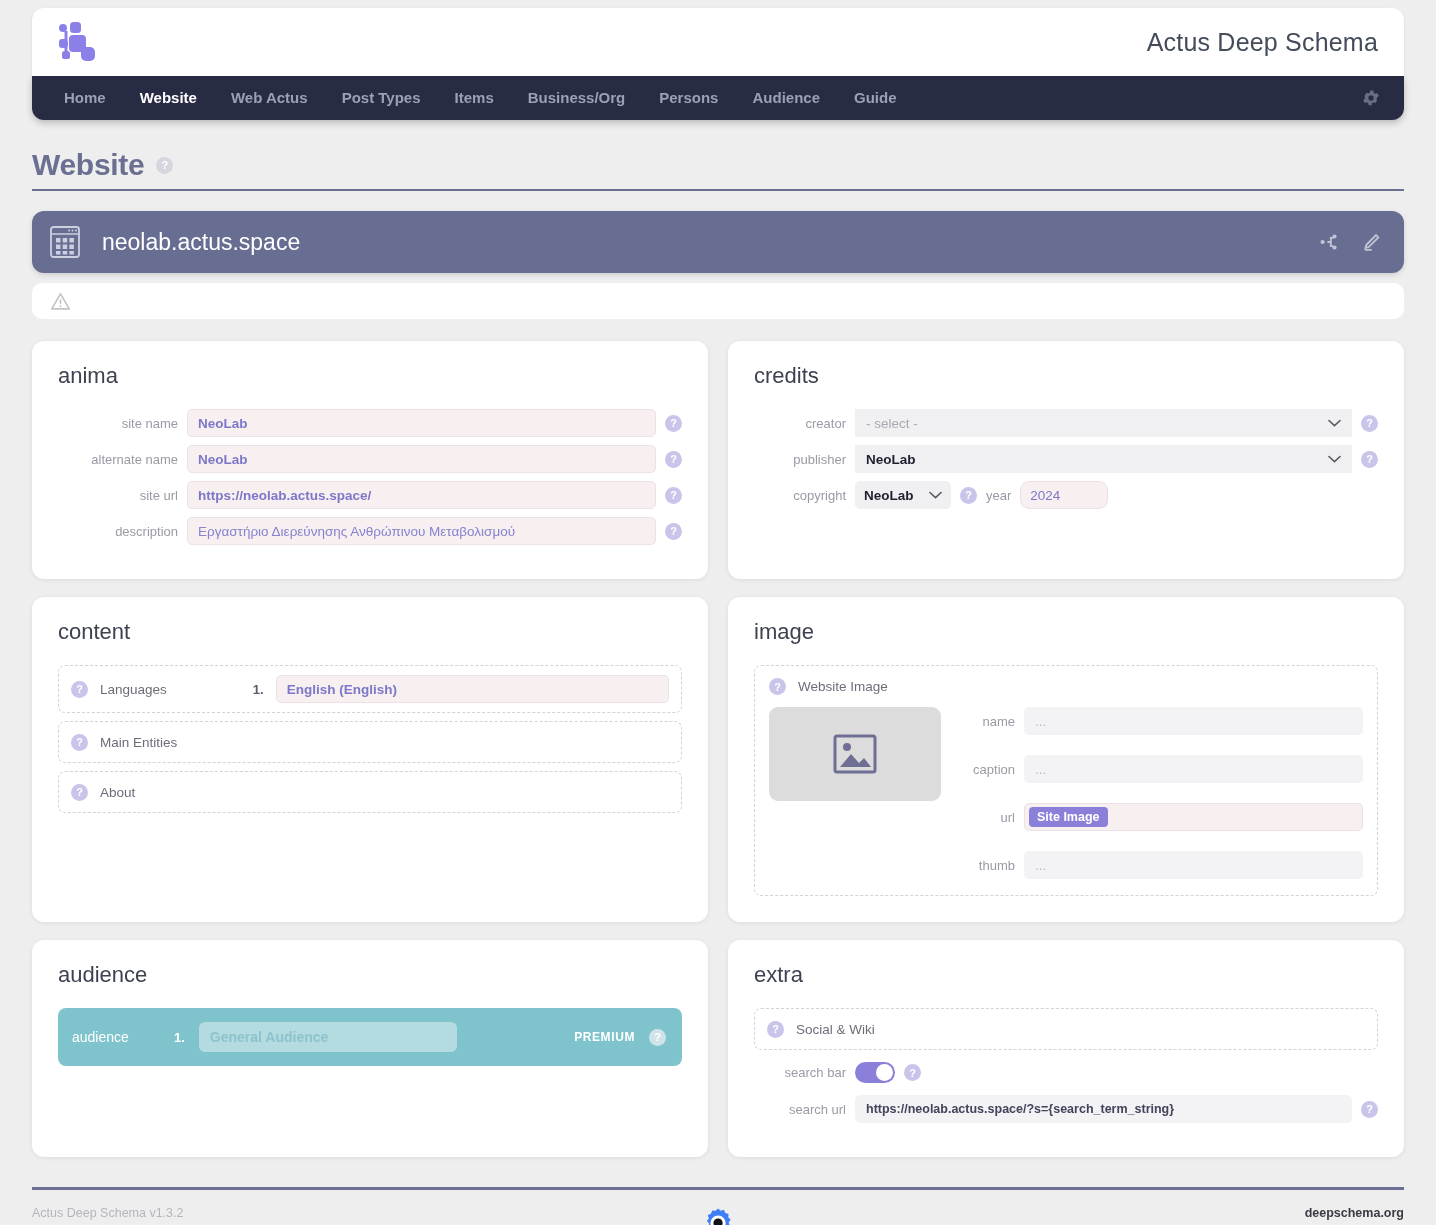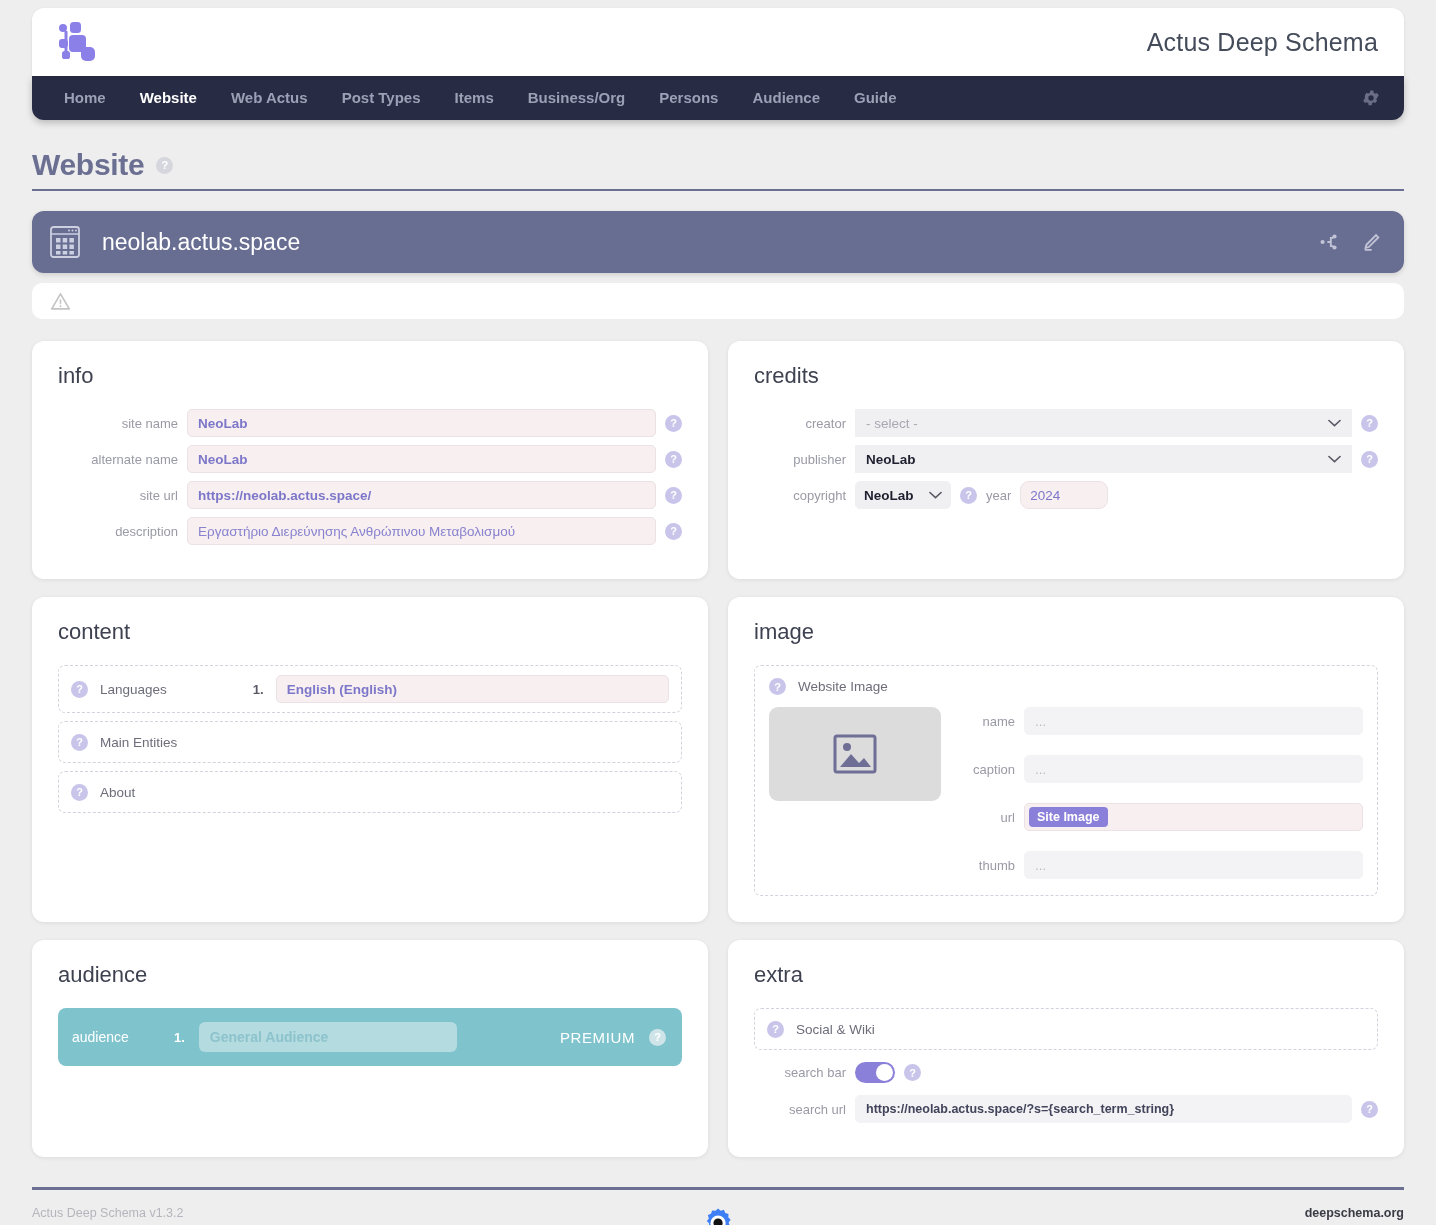--- a/index.html
+++ b/index.html
@@ -313,23 +313,23 @@
     height: 30px;
     background: #b3dbe0;
     border-radius: 6px;
     display: flex; align-items: center;
     padding: 0 11px;
     font-size: 14px;
     color: #8dc3cc;
     font-weight: 700;
   }
   .premium {
-    font-size: 15px;
+    font-size: 12px;
     color: #ffffff;
-    font-weight: 400;
+    font-weight: 700;
     letter-spacing: 0.6px;
     margin-left: auto;
   }
 
   
   .toggle {
     width: 40px; height: 21px;
     border-radius: 11px;
     background: #8b80d9;
     position: relative;
@@ -474,21 +474,21 @@
     <path d="M12 3.2 22 20.5H2z" fill="none" stroke="#c4c4c4" stroke-width="1.9" stroke-linejoin="round"></path>
     <rect x="11.1" y="9.5" width="1.8" height="5.5" rx="0.9" fill="#c4c4c4"></rect>
     <circle cx="12" cy="17.4" r="1.1" fill="#c4c4c4"></circle>
   </svg>
   <span></span>
 </div>
 
 <div class="grid">
 
   <div class="card card-info">
-    <div class="card-title">info</div>
+    <div class="card-title">anima</div>
 
     <div class="frow">
       <div class="flabel w120">site name</div>
       <div class="finput filled">NeoLab</div>
       <span class="help-dot lav">?</span>
     </div>
 
     <div class="frow">
       <div class="flabel w120">alternate name</div>
       <div class="finput filled">NeoLab</div>

